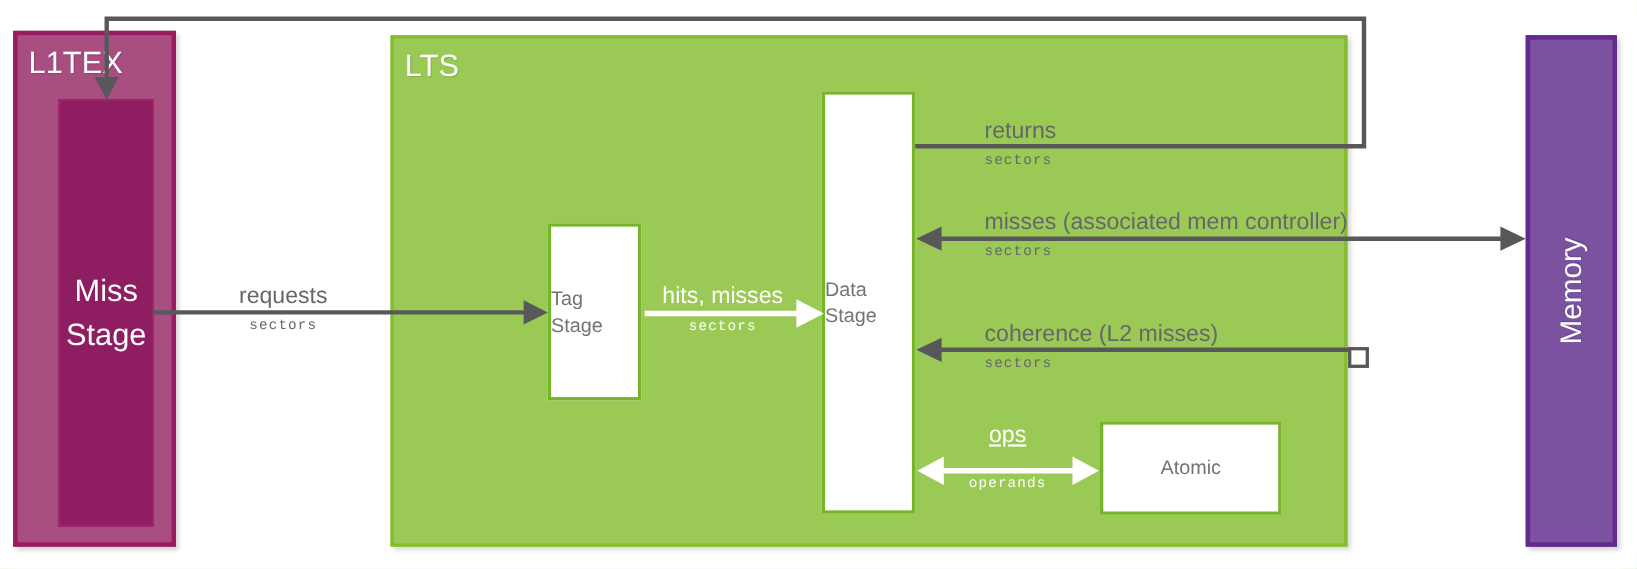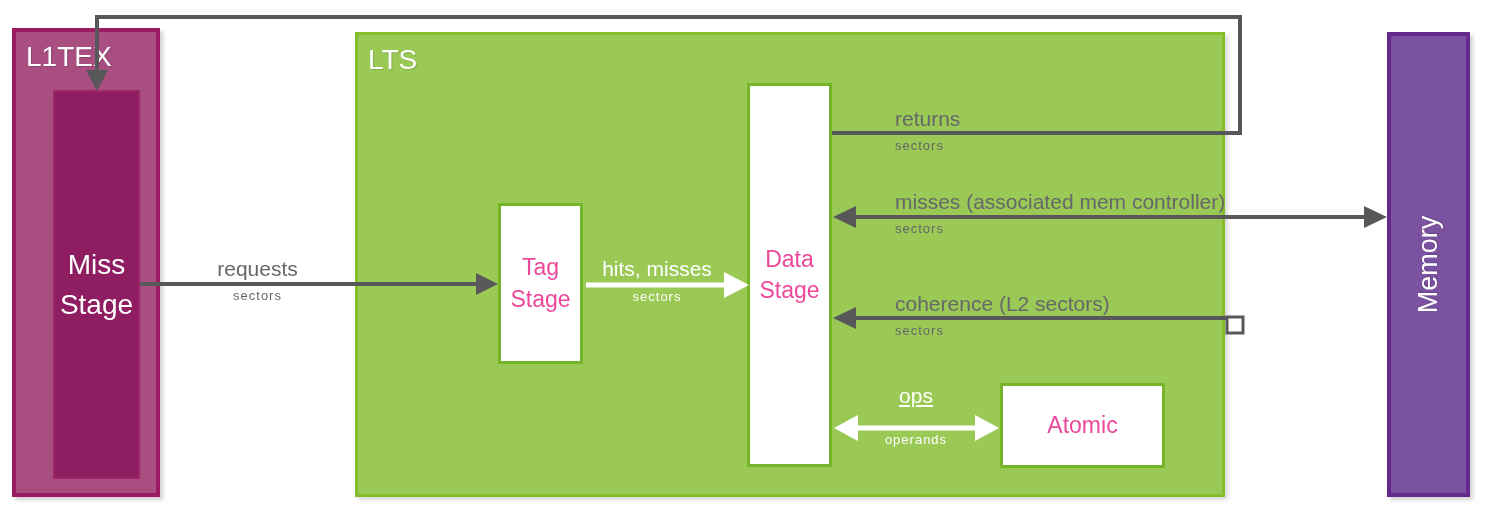--- a/index.html
+++ b/index.html
@@ -37,21 +37,21 @@
     left:355px;top:32px;width:870px;height:465px;
     background:var(--lts-fill);
     border:3px solid var(--lts-border);
     box-shadow:3px 3px 4px rgba(0,0,0,.15);
     z-index:1;
   }
   .white-box{
     background:#ffffff;
     border:3px solid var(--box-border);
     display:flex;align-items:center;justify-content:center;
-    text-align:center;color:#ec4899;font-size:23px;line-height:1.35;
+    text-align:left;color:#737373;font-size:18px;line-height:1.35;
     z-index:2;
   }
   .tag-stage{left:498px;top:203px;width:85px;height:161px;}
   .data-stage{left:747px;top:83px;width:85px;height:384px;}
   .atomic{left:1000px;top:383px;width:165px;height:85px;}
   .memory{
     left:1387px;top:32px;width:83px;height:465px;
     background:var(--memory-fill);
     border:4px solid var(--memory-border);
     box-shadow:3px 3px 4px rgba(0,0,0,.18);
@@ -66,21 +66,21 @@
   
   .arrows{position:absolute;left:0;top:0;z-index:3;pointer-events:none;}
   
   .arrow-label{
     position:absolute;z-index:4;
     color:var(--label-gray);font-size:21px;line-height:1;white-space:nowrap;
   }
   .arrow-unit{
     position:absolute;z-index:4;
     color:var(--label-gray);
-    font-family:Liberation Sans, sans-serif;
+    font-family:Liberation Mono, monospace;
     font-size:13px;line-height:1;letter-spacing:1px;white-space:nowrap;
   }
   .centered{text-align:center;}
   .white-text{color:#ffffff;}
 </style>
 </head>
 <body>
 
 <div class="stage">
 
@@ -149,19 +149,19 @@
 
   <div class="arrow-label centered white-text" style="left:577px;top:258px;width:160px;">hits, misses</div>
   <div class="arrow-unit centered white-text" style="left:577px;top:290px;width:160px;">sectors</div>
 
   <div class="arrow-label" style="left:895px;top:108px;text-align:right;">returns</div>
   <div class="arrow-unit" style="left:895px;top:139px;">sectors</div>
 
   <div class="arrow-label" style="left:895px;top:191px;">misses (associated mem controller)</div>
   <div class="arrow-unit" style="left:895px;top:222px;">sectors</div>
 
-  <div class="arrow-label" style="left:895px;top:293px;">coherence (L2 sectors)</div>
+  <div class="arrow-label" style="left:895px;top:293px;">coherence (L2 misses)</div>
   <div class="arrow-unit" style="left:895px;top:324px;">sectors</div>
 
   <div class="arrow-label centered white-text" style="left:836px;top:385px;width:160px;text-decoration:underline;">ops</div>
   <div class="arrow-unit centered white-text" style="left:836px;top:433px;width:160px;">operands</div>
 
 </div>
 
 </body></html>

